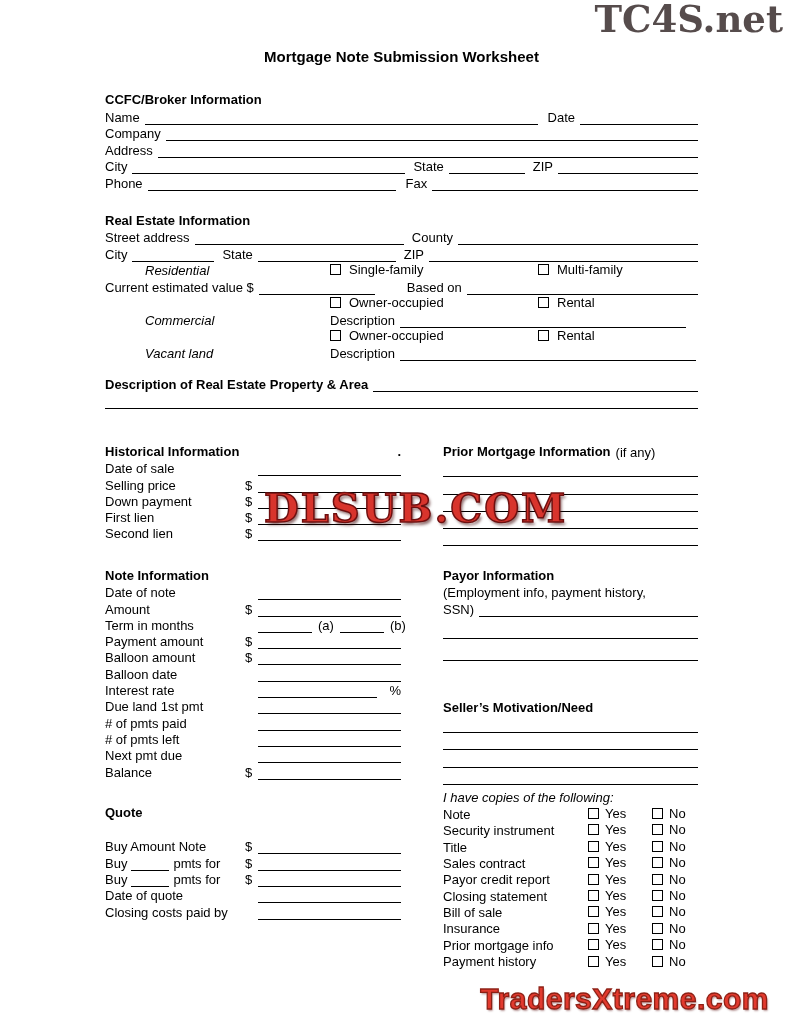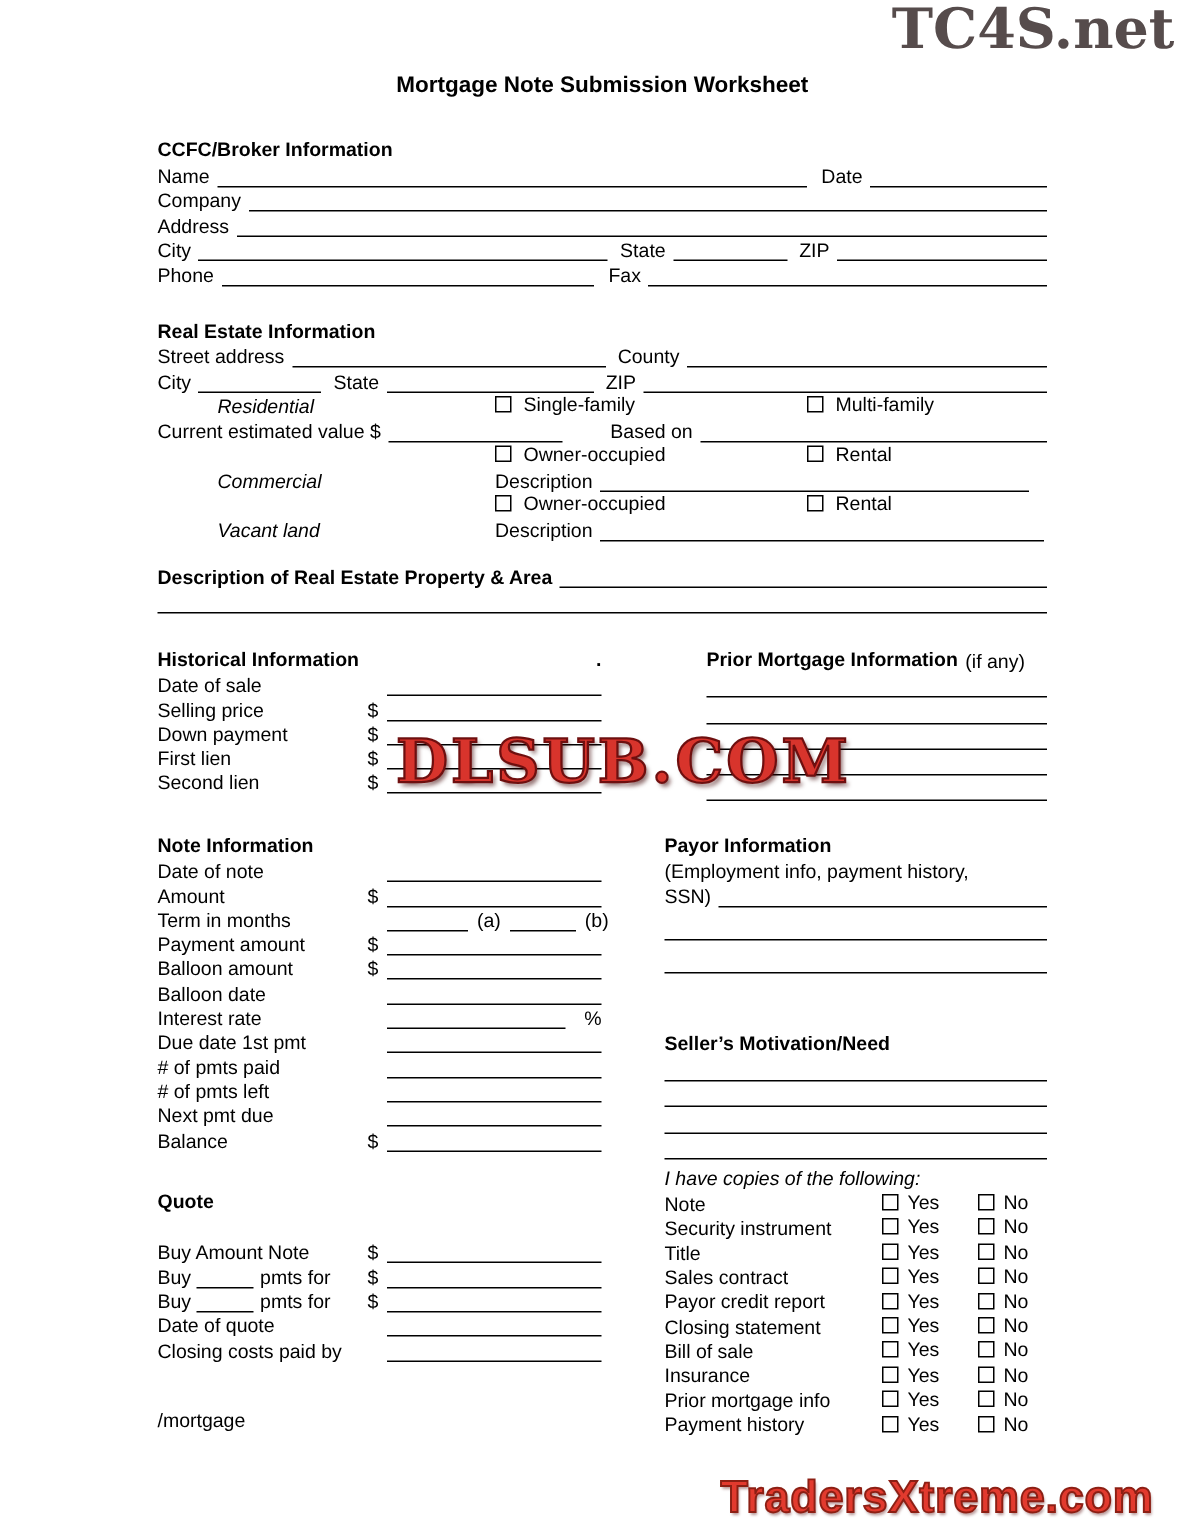--- a/index.html
+++ b/index.html
@@ -21,21 +21,21 @@
   .grow{flex:1;}
   .ml8{margin-left:8px;}.ml10{margin-left:10px;}.ml32{margin-left:32px;}
   .mr12{margin-right:12px;}.mr2{margin-right:2px;}
   .w38{width:38px;}.w44{width:44px;}.w54{width:54px;}.w76{width:76px;}
   .w82{width:82px;}.w116{width:116px;}.w118{width:118px;}.w138{width:138px;}
   .w140{width:140px;}.w240{width:240px;}.w248{width:248px;}
 
   .sec-broker{margin-top:27px;}
   .sec-re{margin-top:22px;}
   .sec-desc{margin-top:15px;}
-  .sec-hist{margin-top:23px;gap:28px;}
+  .sec-hist{margin-top:35px;}
   .sec-note{margin-top:21px;}
   .sec-bottom{margin-top:4px;}
 
   .ind{width:40px;flex:none;}
   .itlbl{width:185px;flex:none;font-style:italic;line-height:15px;}
   .cbcell{display:flex;align-items:center;width:208px;flex:none;align-self:stretch;}
   .cbcell.cgrow{flex:1;width:auto;}
   .cb{width:9px;height:9px;border:1.5px solid #000;margin-right:8px;flex:none;display:inline-block;}
 
   .twocol{display:flex;}
@@ -288,21 +288,21 @@
           <span class="ndollar"></span>
           <span class="nline"></span>
         </div>
         <div class="nrow">
           <span class="nlabel">Interest rate</span>
           <span class="ndollar"></span>
           <span class="nline"></span>
           <span class="pct">%</span>
         </div>
         <div class="nrow">
-          <span class="nlabel">Due date 1st pmt</span>
+          <span class="nlabel">Due land 1st pmt</span>
           <span class="ndollar"></span>
           <span class="nline"></span>
         </div>
         <div class="nrow">
           <span class="nlabel"># of pmts paid</span>
           <span class="ndollar"></span>
           <span class="nline"></span>
         </div>
         <div class="nrow">
           <span class="nlabel"># of pmts left</span>
@@ -374,21 +374,20 @@
             <span class="nlabel">Date of quote</span>
             <span class="ndollar"></span>
             <span class="nline"></span>
           </div>
           <div class="nrow">
             <span class="nlabel">Closing costs paid by</span>
             <span class="ndollar"></span>
             <span class="nline"></span>
           </div>
         </div>
-        <div class="slug">/mortgage</div>
       </div>
       <div class="col-r">
         <div class="nrow it">
           <span>I have copies of the following:</span>
         </div>
         <div class="crow">
           <span class="clabel">Note</span>
           <span class="ycell">
               <span class="cb"></span>
               <span>Yes</span>

